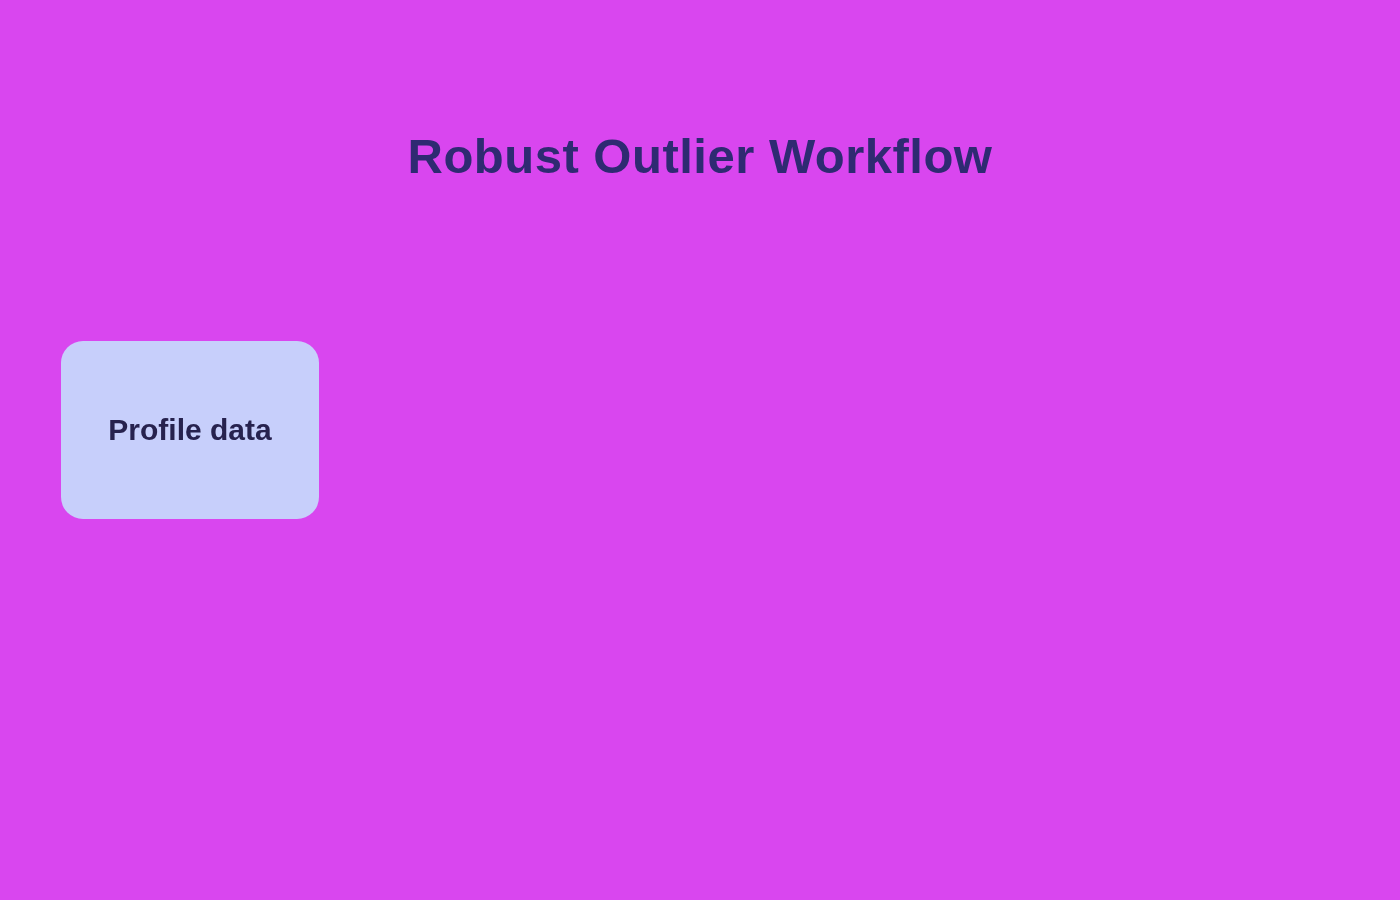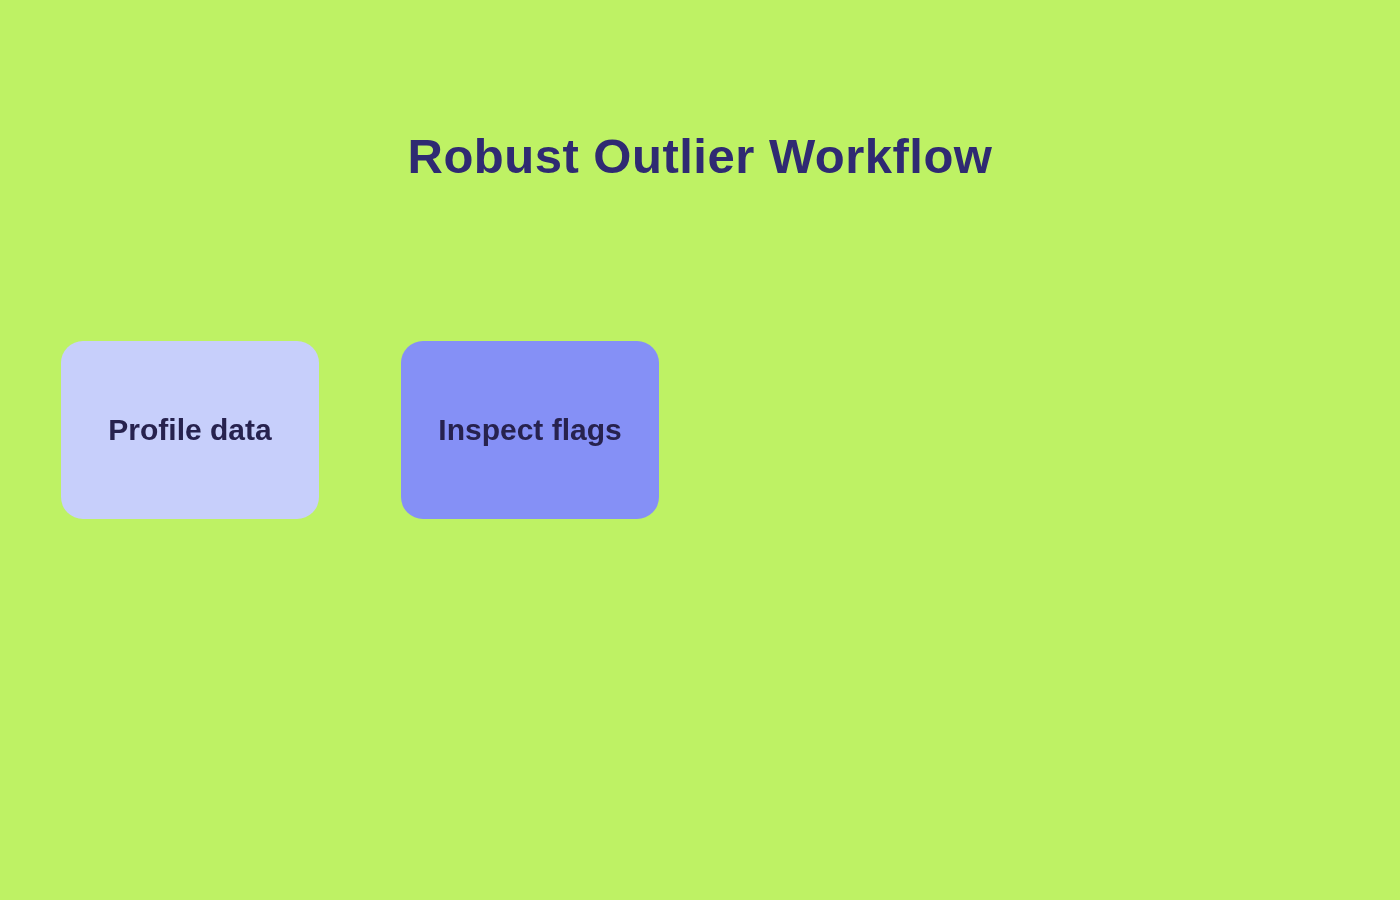--- a/index.html
+++ b/index.html
@@ -26,48 +26,45 @@
     text-align: center;
     font-size: 49px;
     font-weight: 700;
     letter-spacing: 0.5px;
   }
   .row {
     position: absolute;
     left: 61px;
     top: 341px;
     display: flex;
-    gap: 82px;
+    gap: 104px;
   }
   .step {
     width: 258px;
     height: 178px;
     border-radius: 22px;
     display: flex;
     align-items: center;
     justify-content: center;
   }
   .step-label {
     font-size: 30px;
     font-weight: 700;
   }
 </style>
 </head>
 <body>
 
-<div class="page" style="background: #bef264;">
+<div class="page" style="background: #d946ef;">
 
   <h1 class="title" style="color: rgb(47, 42, 114);">Robust Outlier Workflow</h1>
 
   <div class="row">
 
     <div class="step" style="background: rgb(199, 207, 251);">
       <span class="step-label" style="color: rgb(39, 34, 78);">Profile data</span>
     </div>
 
 
-    <div class="step" style="background: rgb(133, 144, 246);">
-      <span class="step-label" style="color: rgb(39, 34, 78);">Inspect flags</span>
-    </div>
 
 
   </div>
 </div>
 
 </body></html>

